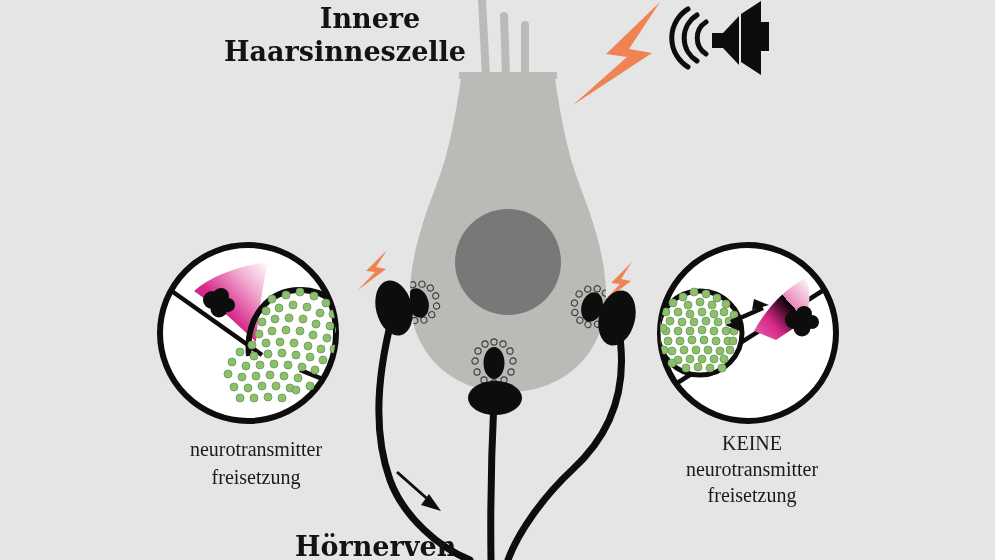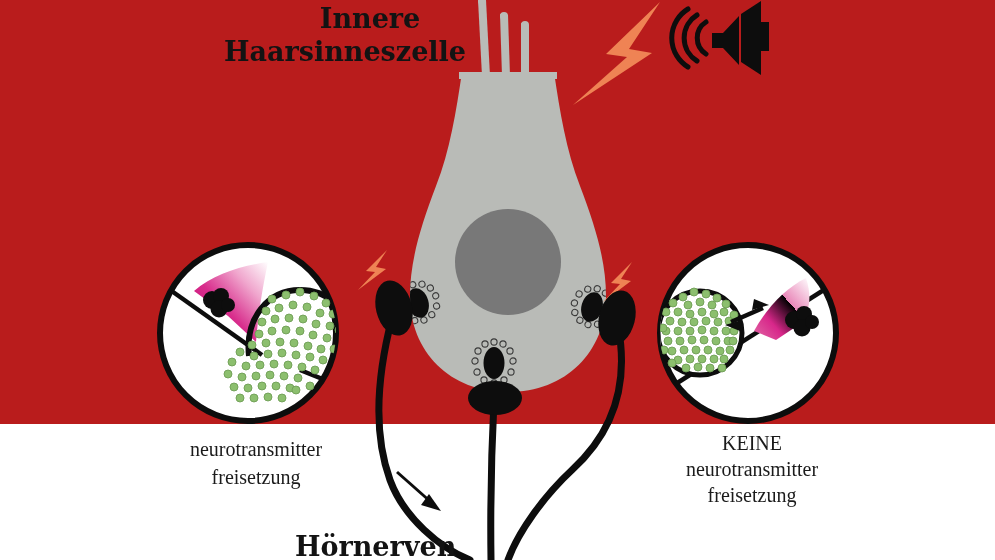--- a/index.html
+++ b/index.html
@@ -11,22 +11,22 @@
   body {
     width: 995px;
     height: 560px;
     overflow: hidden;
     font-family: "Liberation Serif", "DejaVu Serif", serif;
     position: relative;
   }
   #stage {
     position: relative;
     width: 995px;
-    height: 424px;
-    background: #b91c1c;
+    height: 560px;
+    background: #e5e5e5;
   }
   #stage svg {
     display: block;
   }
   .heading-text {
     font-family: "DejaVu Serif", "Liberation Serif", serif;
     font-weight: 700;
     fill: #131313;
   }
   .caption-text {

